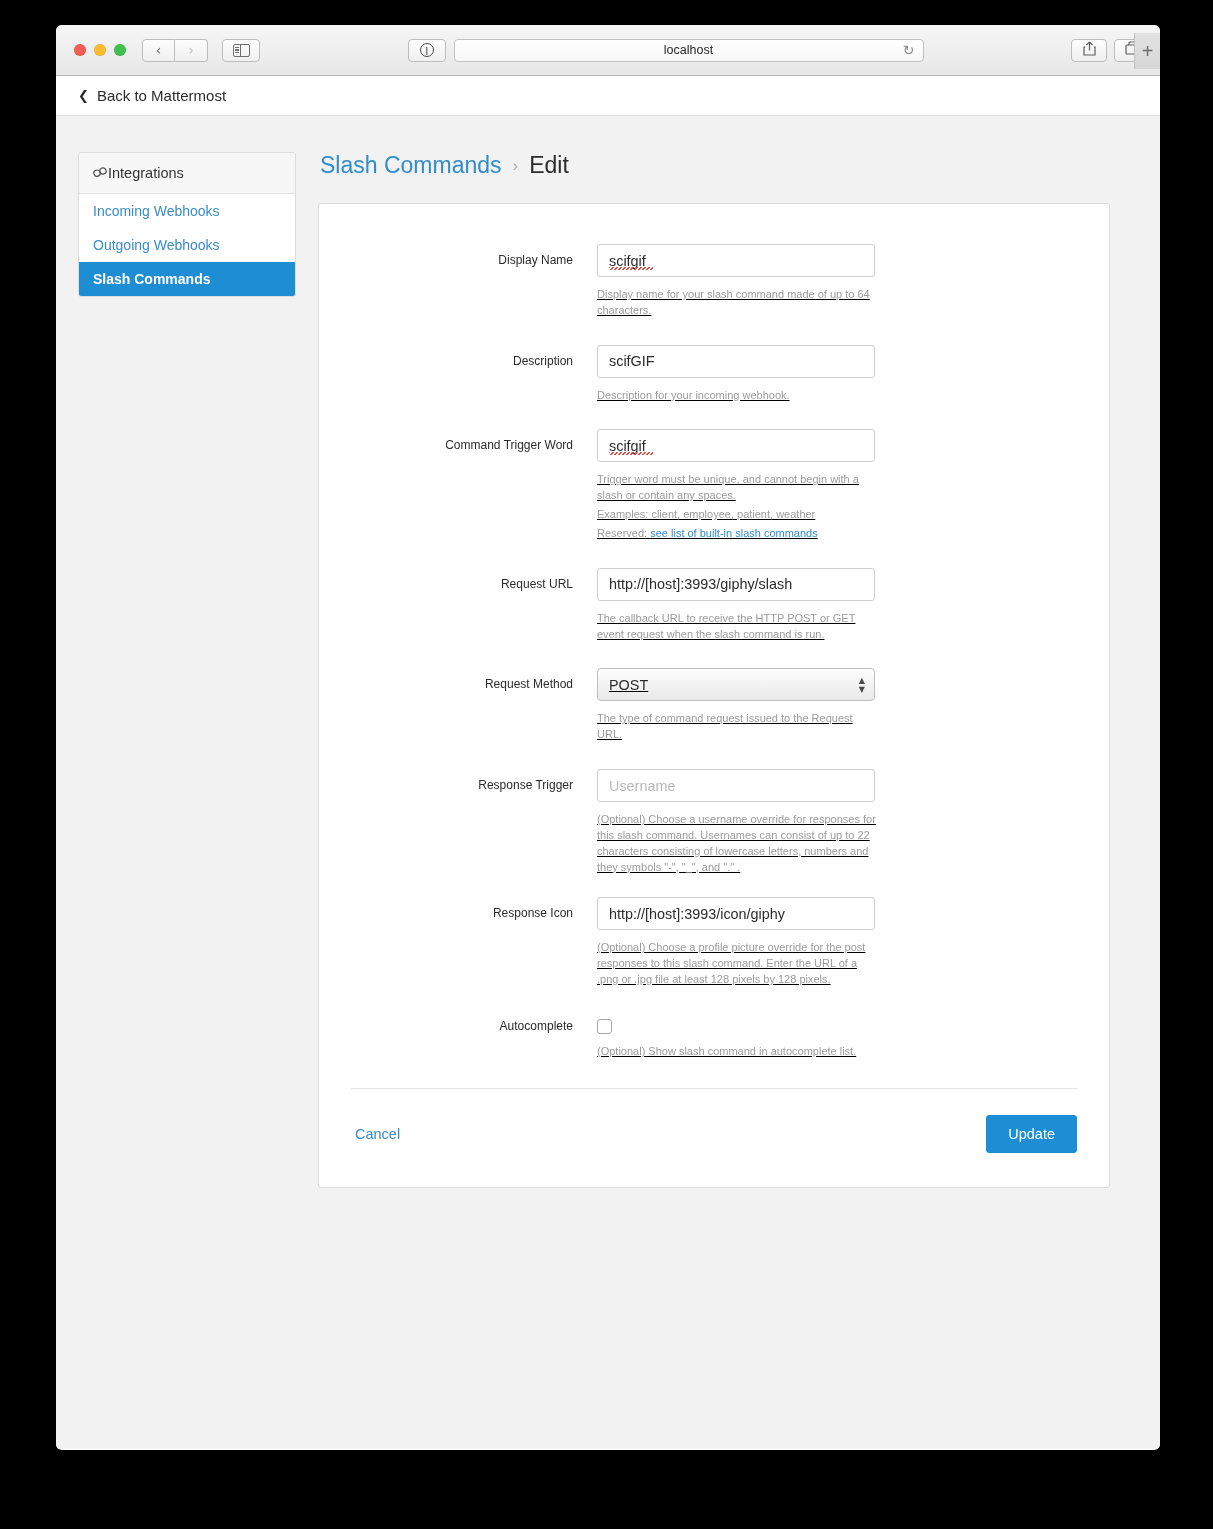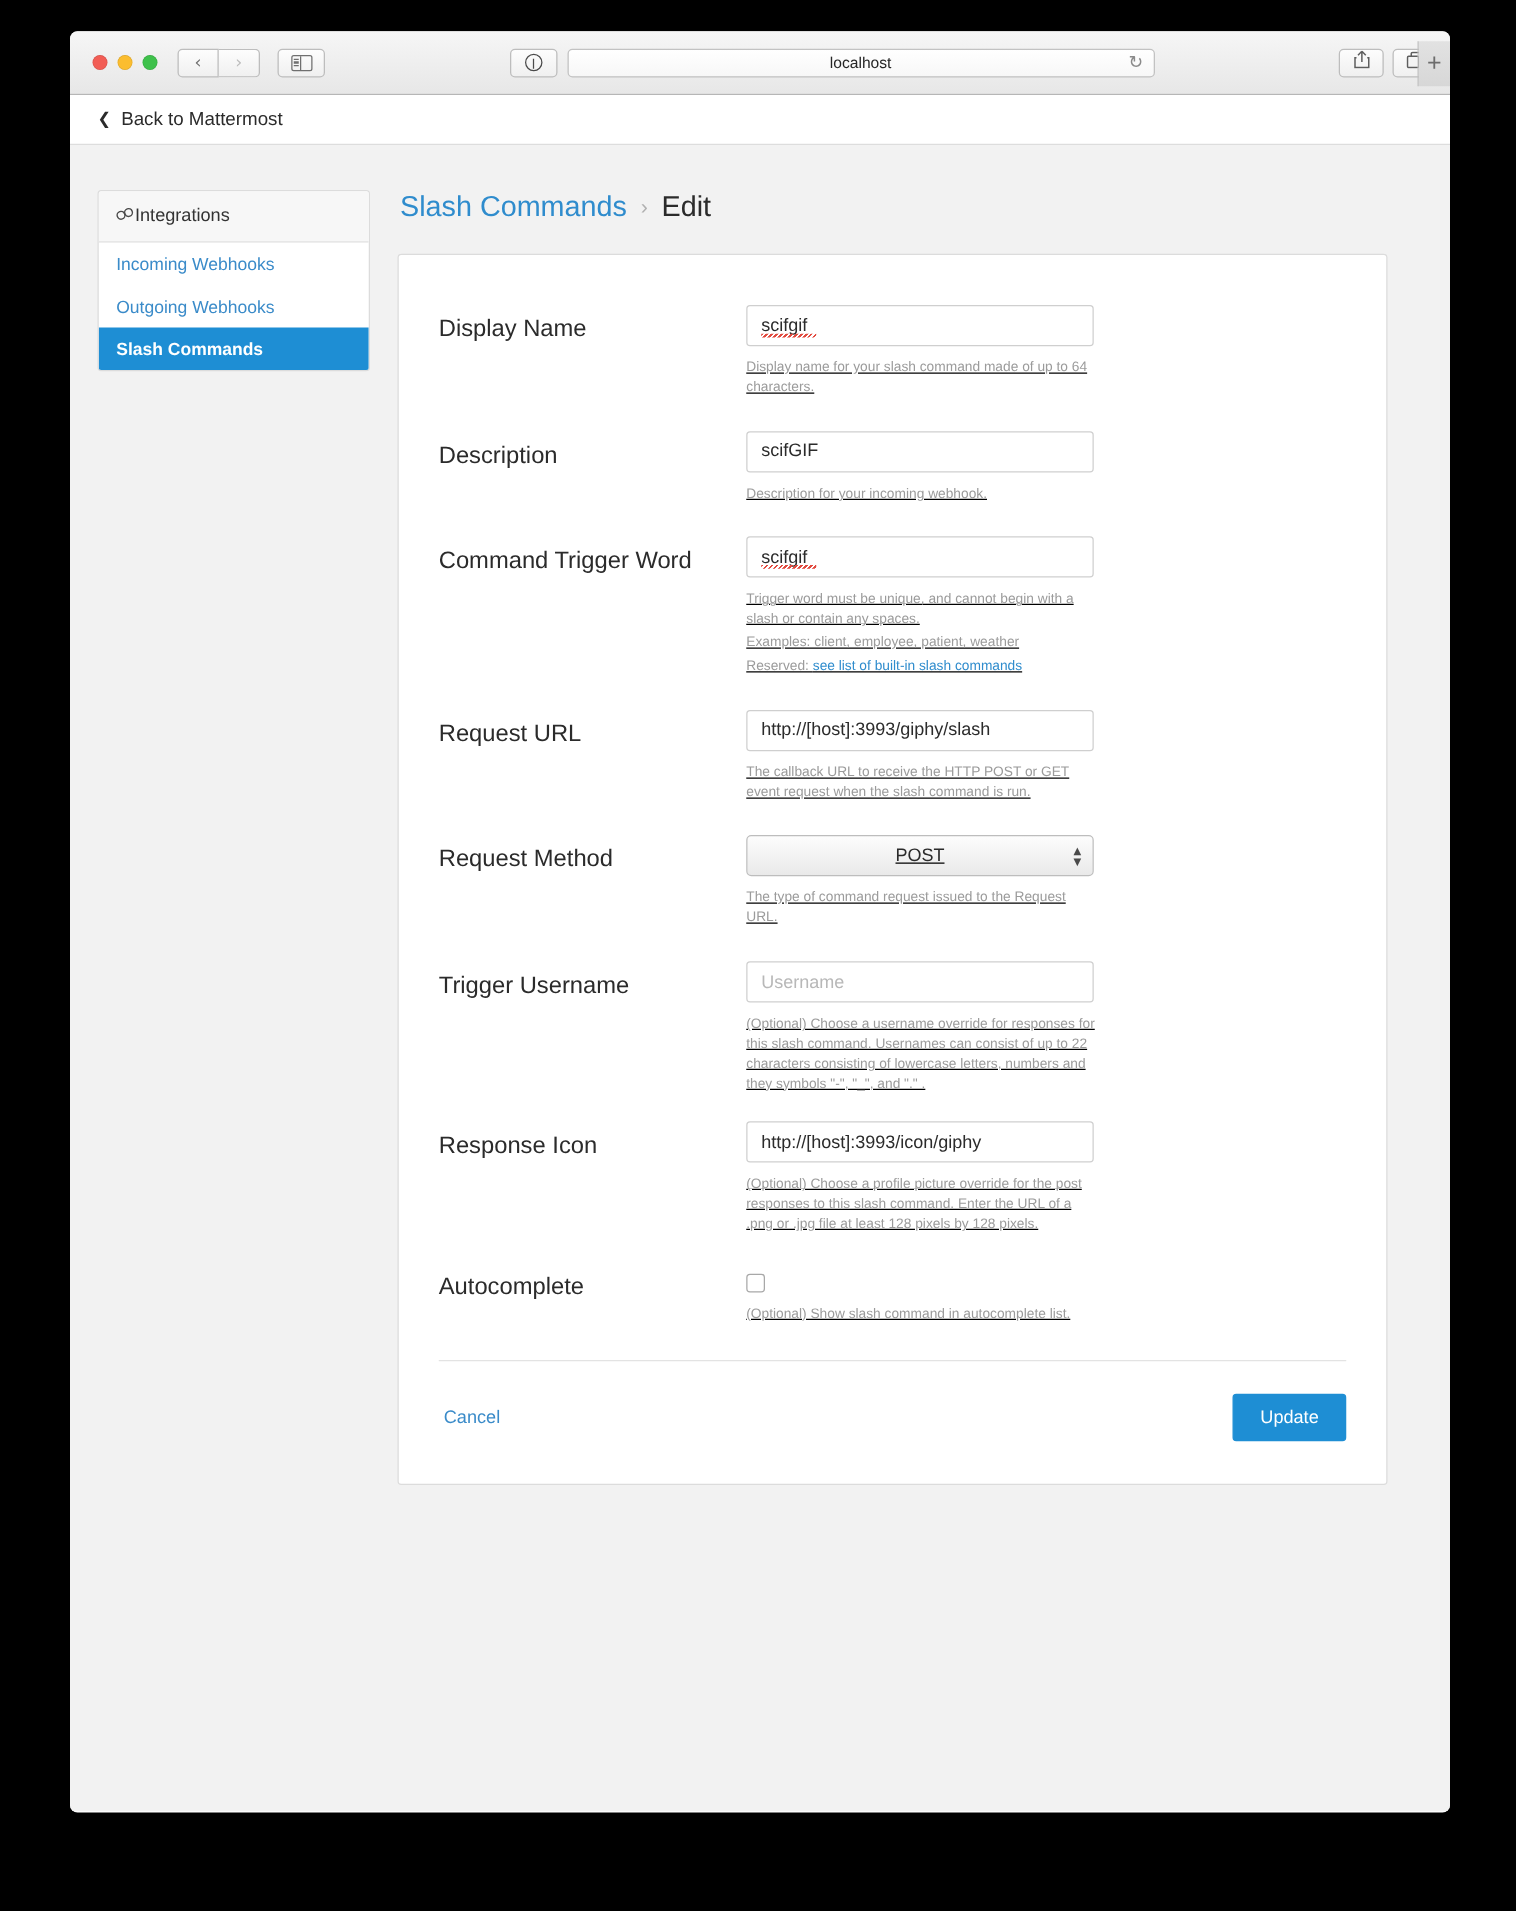--- a/index.html
+++ b/index.html
@@ -178,23 +178,24 @@
   .panel {
     background: #ffffff;
     border: 1px solid #dcdcdc;
     border-radius: 3px;
     padding: 40px 32px 34px 32px;
   }
 
   .field-row { display: flex; margin-bottom: 0; }
   .field-label {
     width: 246px;
+    text-align: right;
     padding-right: 24px;
     padding-top: 9px;
-    font-size: 19px;
+    font-size: 12px;
     color: #2b2b2b;
     flex-shrink: 0;
   }
   .field-ctrl { width: 278px; text-decoration: underline; }
   .txt {
     width: 278px; height: 33px;
     border: 1px solid #cfcfcf;
     border-radius: 3px;
     padding: 0 11px;
     font-size: 14.4px;
@@ -215,21 +216,20 @@
     width: 278px; height: 33px;
     border: 1px solid #bdbdbd;
     border-radius: 4px;
     background: linear-gradient(#fdfdfd, #e9e9e9);
     padding: 0 11px;
     font-size: 14.4px;
     color: #2b2b2b;
     display: flex; align-items: center;
     position: relative;
     cursor: pointer;
-    justify-content: center;
   }
   .select .arrows {
     position: absolute; right: 9px; top: 50%; transform: translateY(-50%);
     display: flex; flex-direction: column; gap: 2px; line-height: 0;
   }
   .select .arrows span { font-size: 8px; color: #4a4a4a; font-family: "DejaVu Sans", sans-serif; line-height: 7px; }
 
   .checkbox {
     width: 15px; height: 15px;
     border: 1px solid #a8a8a8;
@@ -443,21 +443,21 @@
               </span>
             </div>
             <div class="help">
               <p>The type of command request issued to the Request URL.</p>
             </div>
           </div>
         </div>
         <div class="spacer-sm"></div>
 
         <div class="field-row">
-          <div class="field-label">Trigger Username</div>
+          <div class="field-label">Response Trigger</div>
           <div class="field-ctrl">
             <input class="txt" type="text" placeholder="Username" style="">
             <div class="help">
               <p>(Optional) Choose a username override for responses for this slash command. Usernames can consist of up to 22 characters consisting of lowercase letters, numbers and they symbols "-", "_", and "." .</p>
             </div>
           </div>
         </div>
         <div class="spacer-md"></div>
 
         <div class="field-row">

